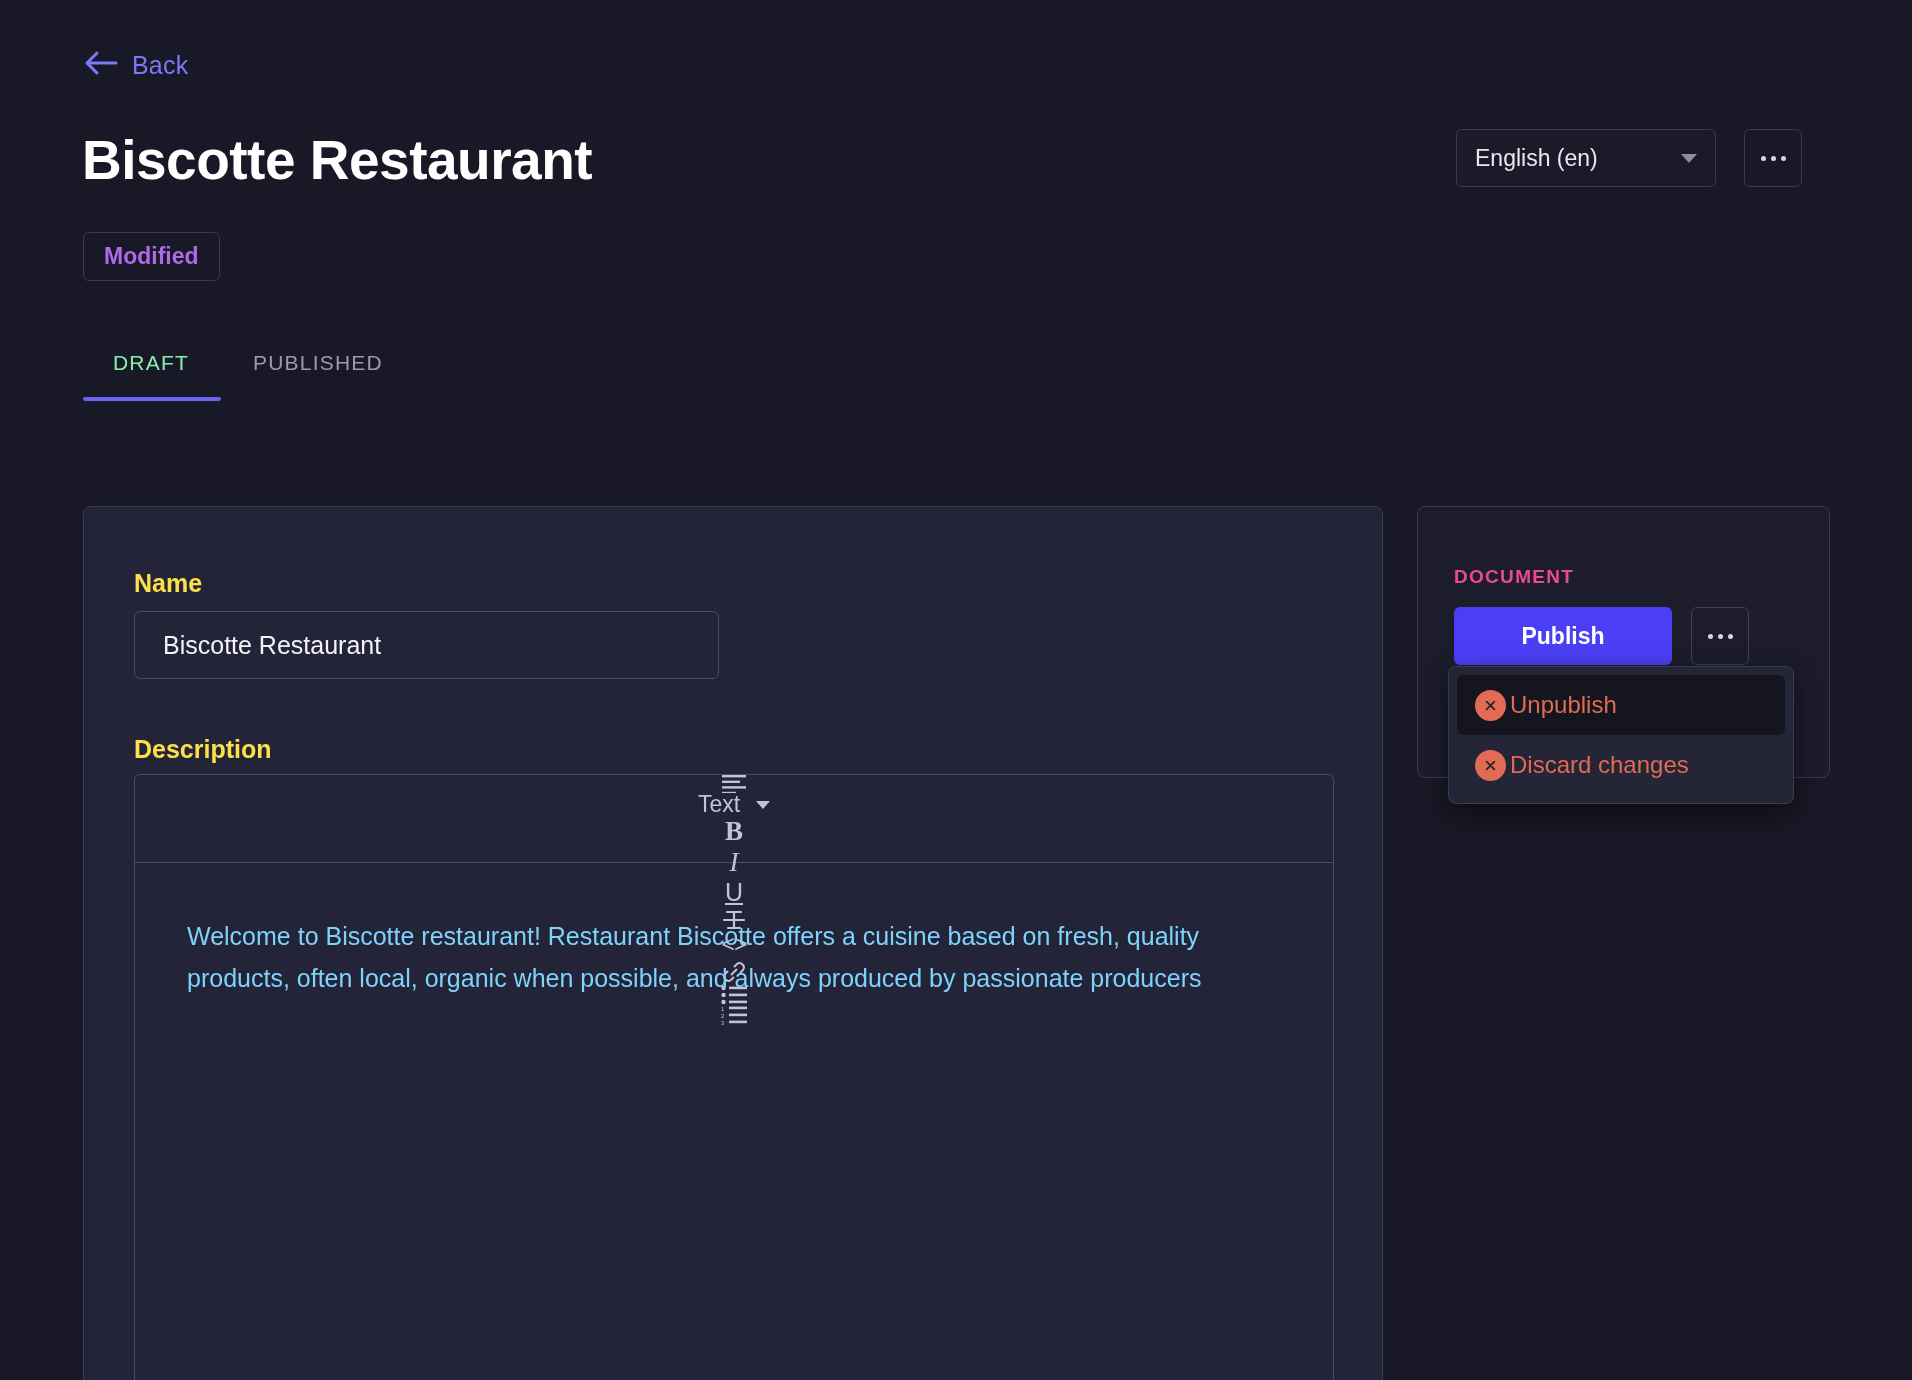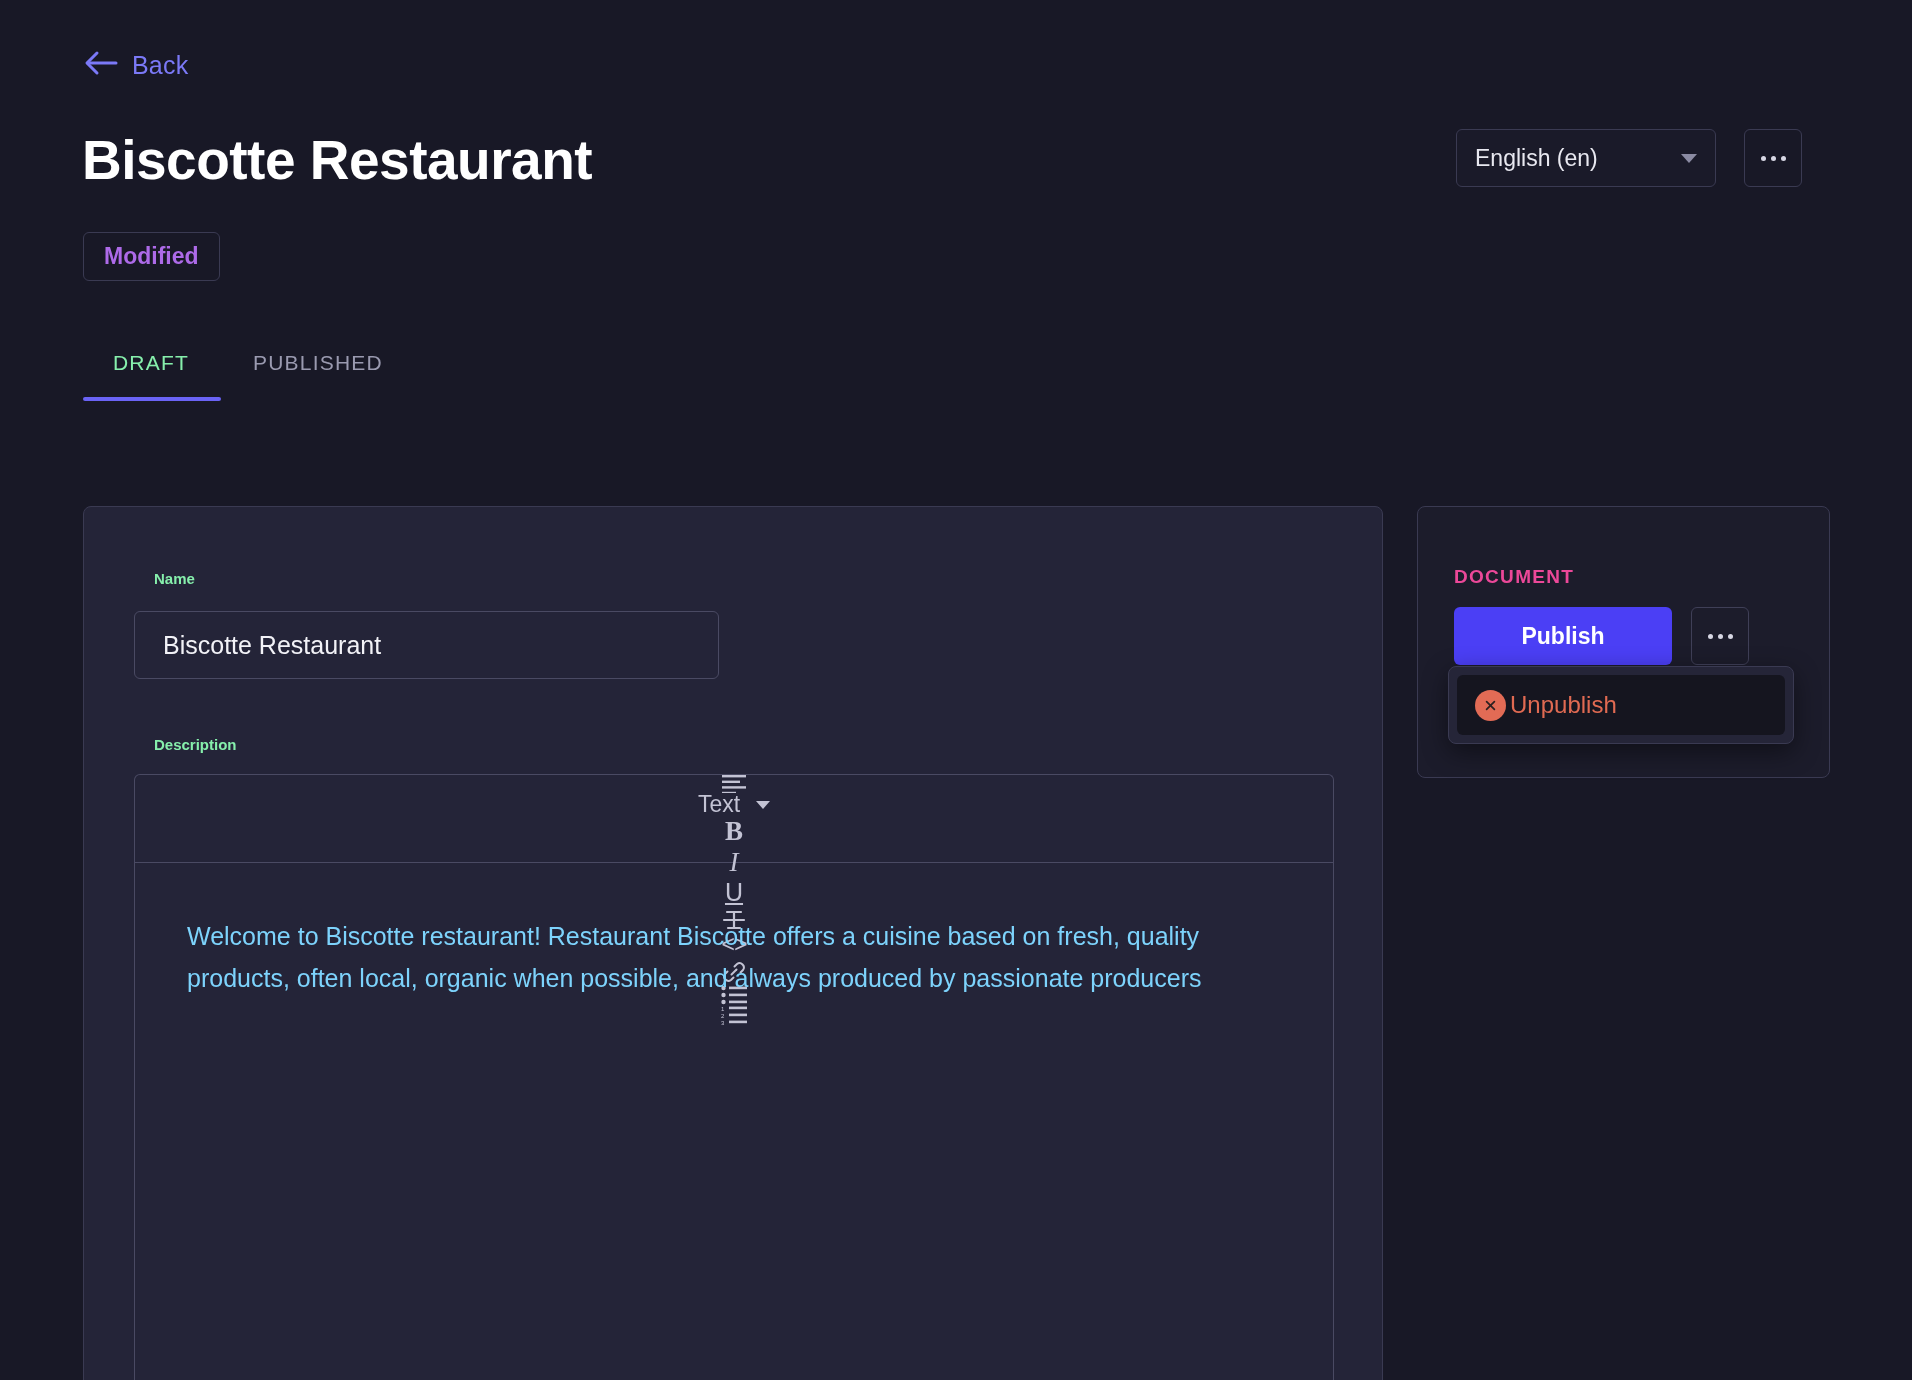--- a/index.html
+++ b/index.html
@@ -150,25 +150,24 @@
     left: 83px;
     top: 506px;
     width: 1300px;
     height: 880px;
     background: #242438;
     border: 1px solid #3a3a52;
     border-radius: 8px 8px 0 0;
   }
 
   .field-label {
-    color: #86efac;
-    font-size: 15px;
+    color: #fde047;
+    font-size: 25px;
     font-weight: bold;
     line-height: 1;
-    margin-left: 20px;
   }
 
   .name-label { position: absolute; left: 50px; top: 64px; }
 
   .name-input {
     position: absolute;
     left: 50px;
     top: 104px;
     width: 585px;
     height: 68px;
@@ -492,16 +491,24 @@
 
     <div class="menu-item hover">
       <span class="menu-icon">
         <svg width="15" height="15" viewBox="0 0 15 15">
           <path d="M3.6 3.6 L11.4 11.4 M11.4 3.6 L3.6 11.4" stroke="#2a2020" stroke-width="1.7" stroke-linecap="round"></path>
         </svg>
       </span>
       <span class="menu-label">Unpublish</span>
     </div>
 
+    <div class="menu-item">
+      <span class="menu-icon">
+        <svg width="15" height="15" viewBox="0 0 15 15">
+          <path d="M3.6 3.6 L11.4 11.4 M11.4 3.6 L3.6 11.4" stroke="#2a2020" stroke-width="1.7" stroke-linecap="round"></path>
+        </svg>
+      </span>
+      <span class="menu-label">Discard changes</span>
+    </div>
 
   </div>
 
 </div>
 
 </body></html>

